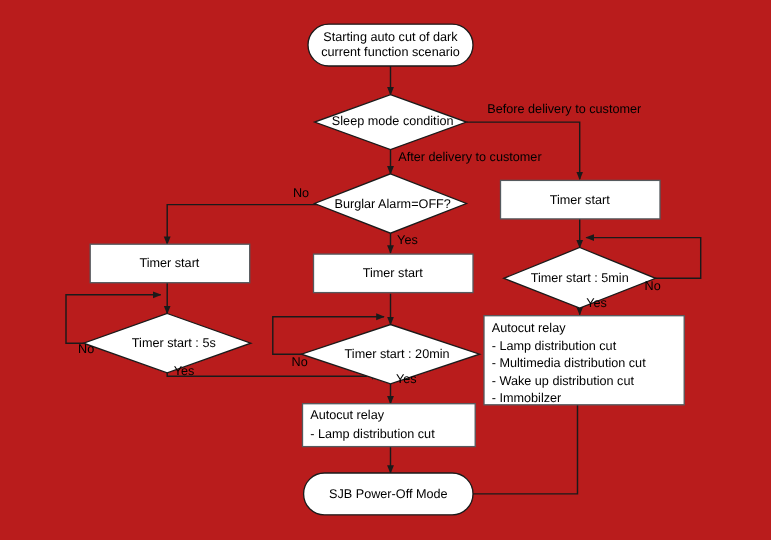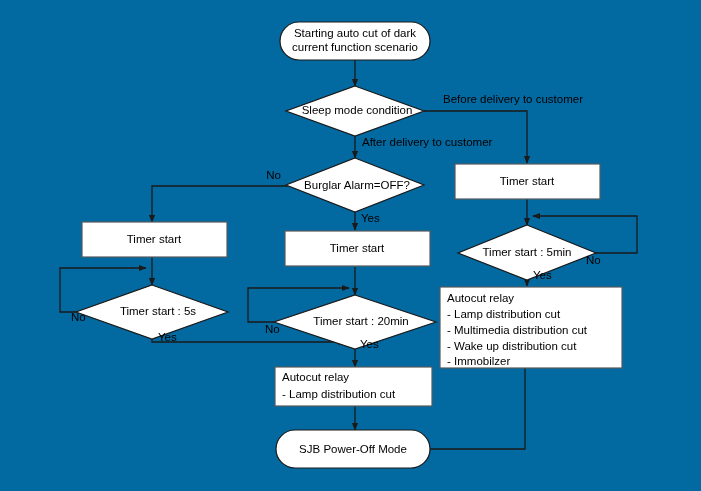--- a/index.html
+++ b/index.html
@@ -4,21 +4,21 @@
 <style>
   html, body {
     margin: 0;
     padding: 0;
     background: #ffffff;
   }
   #page {
     position: relative;
     width: 701px;
     height: 491px;
-    background: #0369a1;
+    background: #b91c1c;
     overflow: hidden;
     font-family: "Liberation Sans", sans-serif;
   }
   svg#flow {
     position: absolute;
     top: 0;
     left: 0;
     width: 701px;
     height: 491px;
   }

